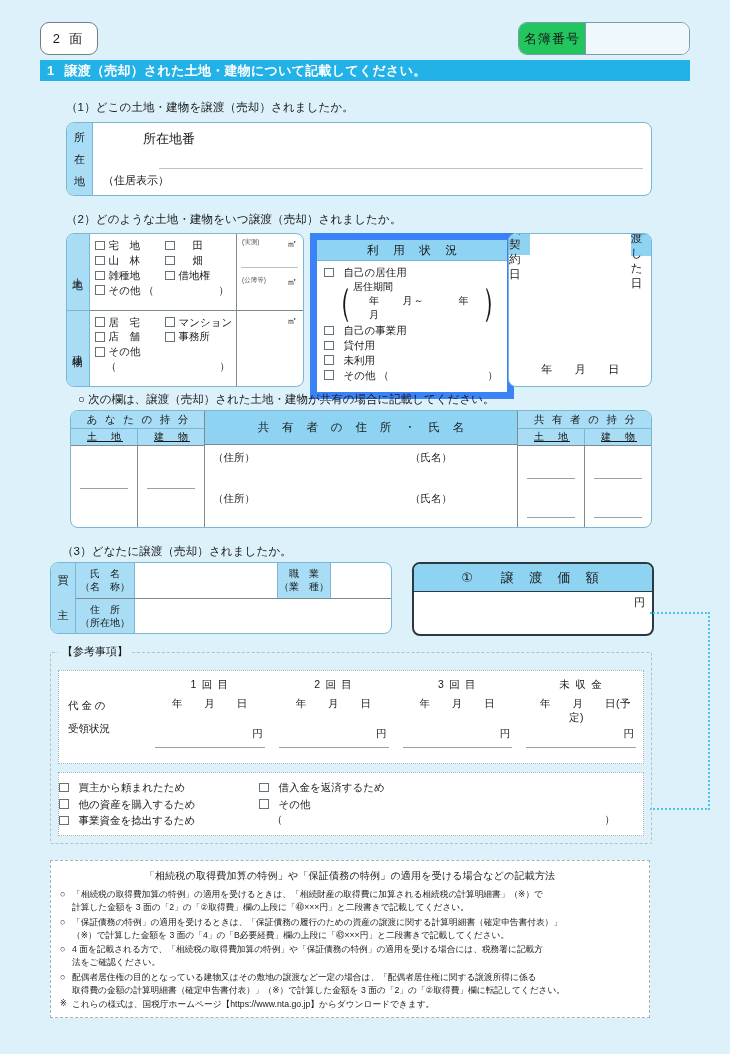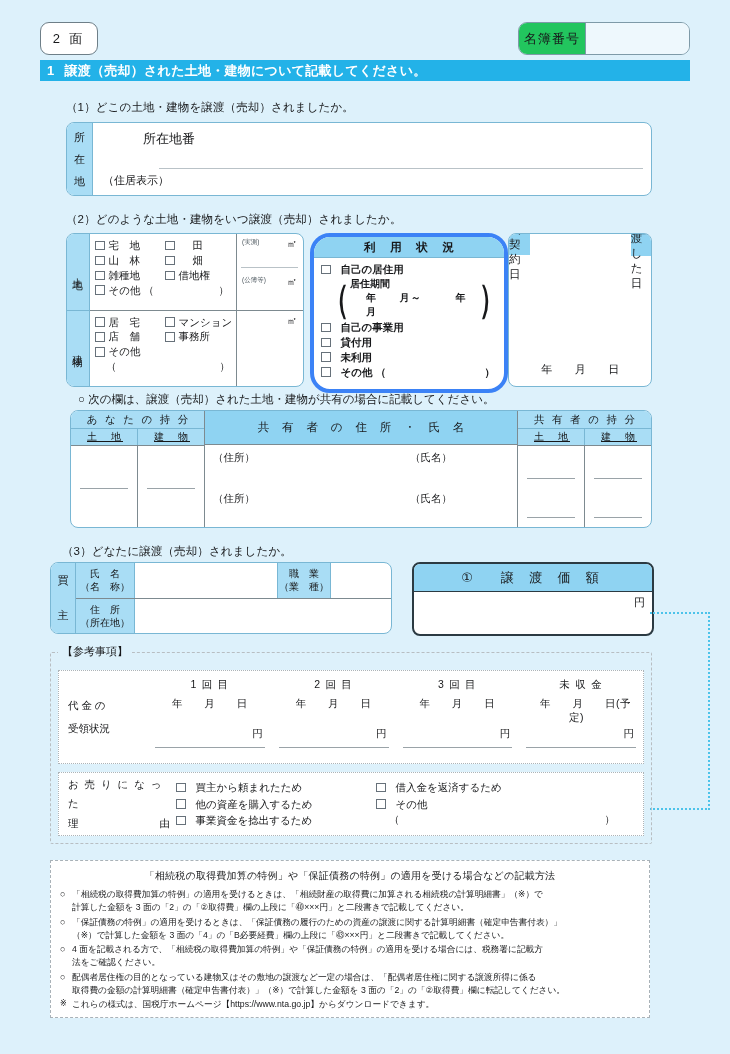--- a/index.html
+++ b/index.html
@@ -78,21 +78,21 @@
   .ckrow>div{display:flex;align-items:center;font-size:10.5px;line-height:1.42;}
   .ckcol1{width:70px;}
   .ckcol2{width:70px;}
 
   .areasub{position:absolute;left:5px;top:4px;font-size:6.5px;color:#4a555c;letter-spacing:0;}
   .aream2{position:absolute;right:6px;top:3px;font-size:10px;}
   .arealine{position:absolute;left:4px;right:5px;bottom:4px;border-bottom:1px solid #b9c2c7;}
 
   
   .use{position:absolute;left:244px;top:0;width:190px;height:152px;
-      border:4px solid #3b82f6;border-radius:20px;overflow:hidden;background:#fff;font-weight:bold;}
+      border:7px solid #3b82f6;border-radius:0;overflow:hidden;background:#fff;}
   .use .h{height:20px;background:#8fd3f2;display:flex;align-items:center;justify-content:center;
       font-size:11.5px;letter-spacing:.5em;text-indent:.5em;border-bottom:1px solid #79b7d4;}
   .use .b{padding:4px 0 0 7px;}
   .period{display:flex;align-items:center;font-size:10.5px;margin:0 0 1px 3px;}
   .par{font-size:25px;line-height:0;transform:scaleY(1.55);color:#17181a;}
   .pin{display:flex;flex-direction:column;padding:0 1px;}
   .pin .p1{font-size:10px;}
   .pin .p2{font-size:10px;letter-spacing:.12em;padding-left:16px;}
 
   
@@ -529,27 +529,20 @@
         <span>年</span>
         <span>月</span>
         <span>日(予定)</span>
       </div>
       <div class="iy">円</div>
       <div class="il"></div>
     </div>
   </div>
 
   <div class="refbox2">
-    <div class="lead">
-      <div class="a">お 売 り に な っ た</div>
-      <div class="b">
-        <span>理</span>
-        <span>由</span>
-      </div>
-    </div>
     <div class="rz">
       <div class="rzc">
         <div class="ck">
           <span class="ckbx"></span>
           <span style="padding-left:6px">買主から頼まれたため</span>
         </div>
         <div class="ck">
           <span class="ckbx"></span>
           <span style="padding-left:6px">他の資産を購入するため</span>
         </div>

